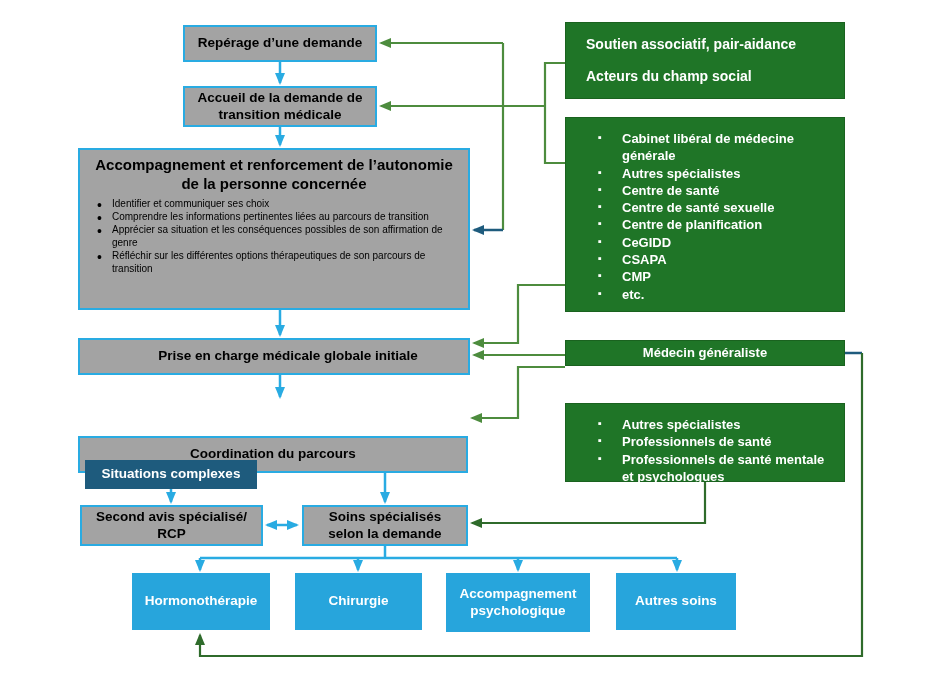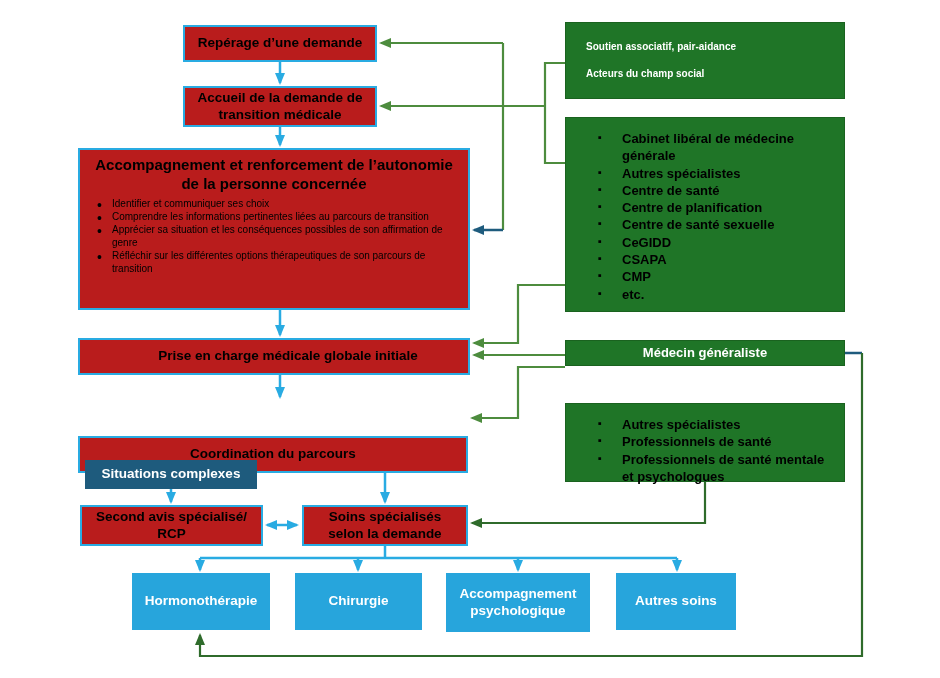--- a/index.html
+++ b/index.html
@@ -15,43 +15,43 @@
   .head-blue   { fill:var(--blue,#29ABE2); }
   .head-green  { fill:var(--green-line,#4D8C3E); }
   .head-dgreen { fill:var(--green-line-dark,#2F6B2B); }
   .head-navy   { fill:var(--navy,#1E5B7D); }
 
   .node {
     position:absolute; box-sizing:border-box;
     display:flex; align-items:center; justify-content:center;
     text-align:center; font-weight:bold; font-size:13.5px; line-height:1.22; color:#000;
   }
-  .outline   { background:#b91c1c; border:2px solid var(--blue,#29ABE2); }
+  .outline   { background:#a3a3a3; border:2px solid var(--blue,#29ABE2); }
   .fill-blue { background:var(--light-blue-fill,#27A5DC); color:#fff; }
   .fill-navy { background:var(--navy,#1E5B7D); color:#fff; }
   .fill-green{ background:var(--green-fill,#1F7527); color:#fff; border:1px solid var(--green-border,#1A621F); }
 
   
   .acc-box { flex-direction:column; justify-content:flex-start; padding:6px 10px 4px 10px; }
   .acc-title { font-weight:bold; font-size:15px; text-align:center; line-height:1.25; }
   ul.acc-list { list-style:none; margin:3px 0 0 0; padding:0 0 0 4px; width:100%; box-sizing:border-box; }
   ul.acc-list li {
     position:relative; padding-left:18px; text-align:left;
     font-weight:normal; font-size:10px; line-height:1.3; color:#000;
   }
   ul.acc-list li::before { content:"\2022"; position:absolute; left:3px; top:-1px; font-size:14px; }
 
   
   .green-two { flex-direction:column; align-items:flex-start; justify-content:center; padding:6px 14px 6px 20px; }
-  .green-two .gline { font-size:10px; font-weight:bold; margin:7px 0; text-align:left; }
+  .green-two .gline { font-size:14px; font-weight:bold; margin:7px 0; text-align:left; }
   .green-listbox { align-items:flex-start; justify-content:flex-start; padding:12px 10px 8px 0; }
   ul.green-list { list-style:none; margin:0; padding:0 6px 0 30px; }
   ul.green-list li {
     position:relative; padding-left:26px; text-align:left;
-    font-weight:bold; font-size:13px; line-height:1.33; color:#000000;
+    font-weight:bold; font-size:13px; line-height:1.33; color:#ffffff;
   }
   ul.green-list li::before { content:"\25AA"; position:absolute; left:2px; top:0; font-size:11px; }
 </style>
 </head>
 <body>
 
 <div class="canvas">
 
   <svg class="wires" viewBox="0 0 940 678">
     <defs>
@@ -132,22 +132,22 @@
   <div class="node fill-green green-two" style="left:565px; top:22px; width:280px; height:77px;">
     <div class="gline">Soutien associatif, pair-aidance</div>
     <div class="gline">Acteurs du champ social</div>
   </div>
 
   <div class="node fill-green green-listbox" style="left:565px; top:117px; width:280px; height:195px;">
     <ul class="green-list">
       <li>Cabinet libéral de médecine générale</li>
       <li>Autres spécialistes</li>
       <li>Centre de santé</li>
+      <li>Centre de santé sexuelle</li>
       <li>Centre de planification</li>
-      <li>Centre de santé sexuelle</li>
       <li>CeGIDD</li>
       <li>CSAPA</li>
       <li>CMP</li>
       <li>etc.</li>
     </ul>
   </div>
 
   <div class="node fill-green" style="left:565px; top:340px; width:280px; height:26px; font-size:13px;">Médecin généraliste</div>
 
   <div class="node fill-green green-listbox" style="left:565px; top:403px; width:280px; height:79px;">

